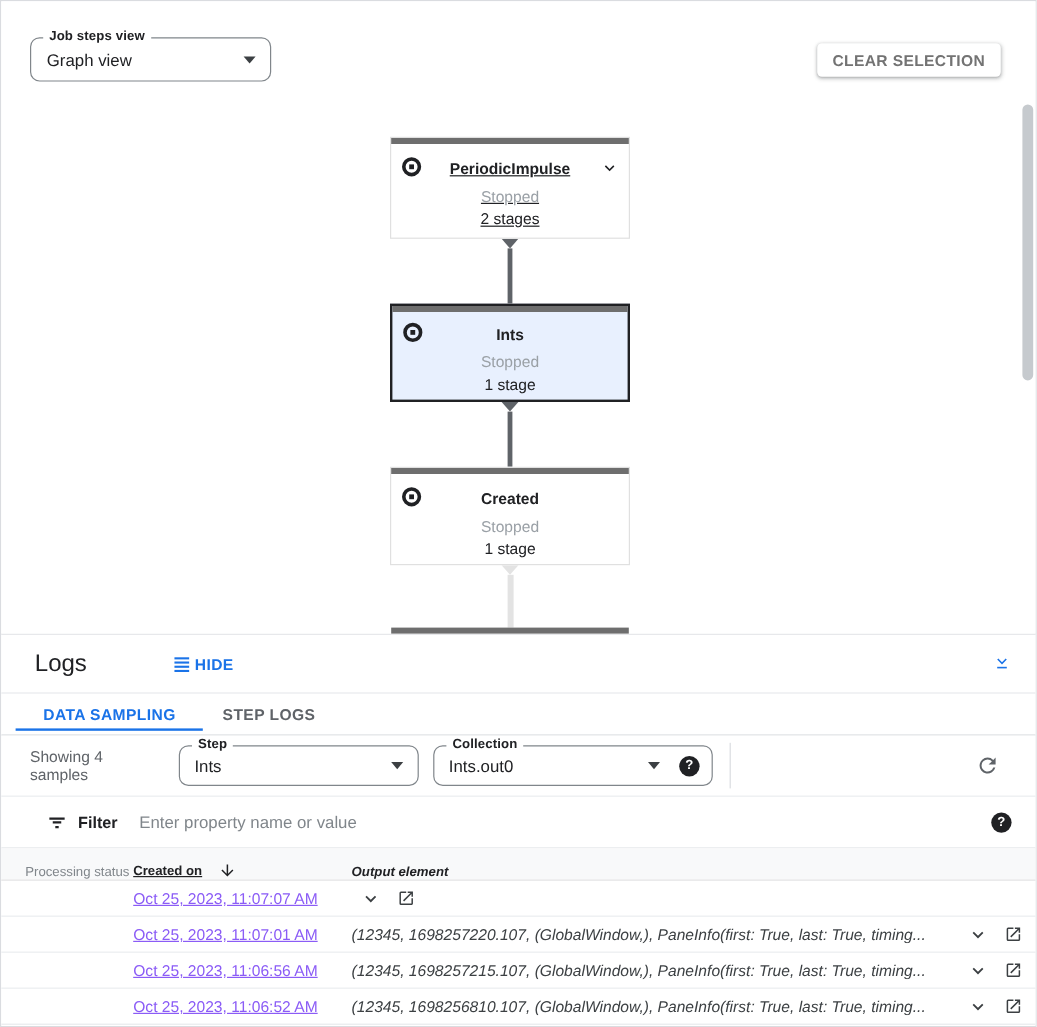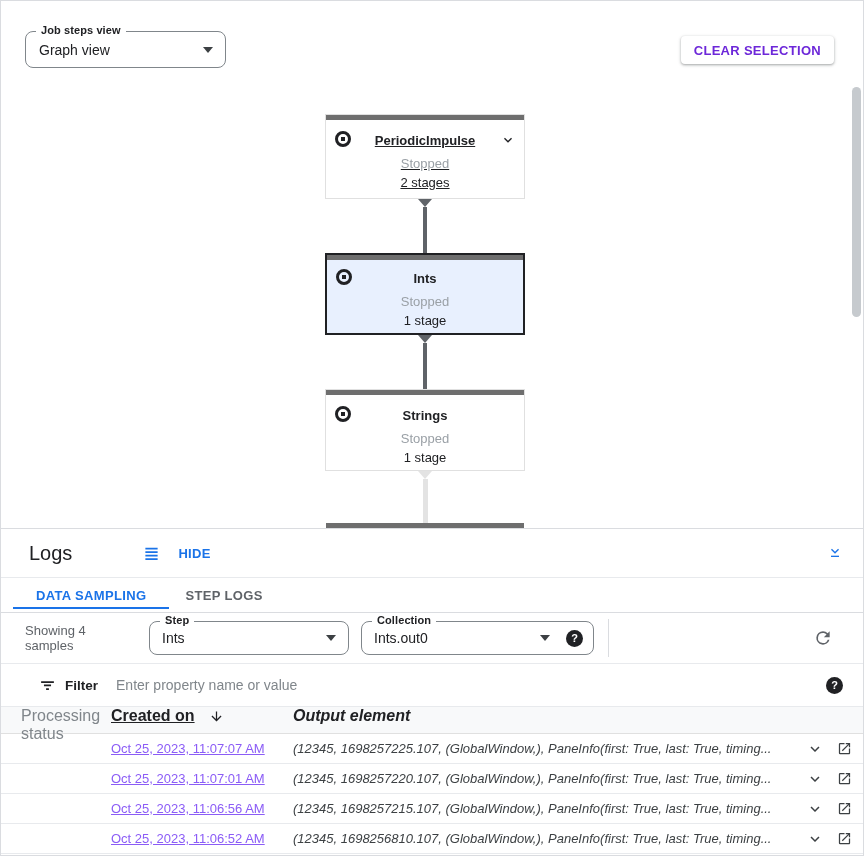--- a/index.html
+++ b/index.html
@@ -11,21 +11,21 @@
   .graph-section { position:relative; width:100%; height:527px; background:#fff; }
 
   .outlined-field { position:relative; border:1px solid #80868b; border-radius:8px; background:#fff; display:flex; align-items:center; cursor:pointer; }
   .outlined-field .field-label { position:absolute; top:-8px; left:10px; background:#fff; padding:0 5px; font-size:11px; font-weight:700; color:#202124; letter-spacing:.1px; white-space:nowrap; }
   .outlined-field .field-value { font-size:14px; color:#202124; }
   .caret { width:0; height:0; border-left:5px solid transparent; border-right:5px solid transparent; border-top:6px solid #3c4043; }
 
   .jobsteps { position:absolute; left:24px; top:30px; width:201px; height:37px; padding:0 12px 0 13px; }
   .jobsteps .field-value { flex:1; }
 
-  .clear-btn { position:absolute; right:29px; top:35px; height:28px; padding:0 13px; background:#fff; border:none; border-radius:4px; color:#6d28d9; font-family:inherit; font-size:13px; font-weight:700; letter-spacing:.3px; box-shadow:0 1px 2px rgba(60,64,67,.30), 0 1px 3px 1px rgba(60,64,67,.15); cursor:pointer; }
+  .clear-btn { position:absolute; right:29px; top:35px; height:28px; padding:0 13px; background:#fff; border:none; border-radius:4px; color:#737373; font-family:inherit; font-size:13px; font-weight:700; letter-spacing:.3px; box-shadow:0 1px 2px rgba(60,64,67,.30), 0 1px 3px 1px rgba(60,64,67,.15); cursor:pointer; }
 
   .graph-column { position:absolute; left:324px; top:113px; width:200px; display:flex; flex-direction:column; align-items:center; }
   .gnode { position:relative; width:200px; background:#fff; border:1px solid #e0e0e0; text-align:center; cursor:pointer; }
   .gnode .topbar { height:5px; background:#6e6e6e; width:100%; }
   .gnode.selected { background:#e8f0fe; border:2px solid #202124; }
   .node-title-row { position:relative; height:24px; margin-top:8px; display:flex; align-items:center; justify-content:center; }
   .stop-icon { position:absolute; left:9px; top:3px; width:16px; height:16px; border:3.5px solid #202124; border-radius:50%; display:flex; align-items:center; justify-content:center; }
   .stop-icon::after { content:""; width:4px; height:4px; background:#202124; }
   .node-title { font-size:13px; font-weight:700; color:#202124; }
   .node-chevron { position:absolute; right:8px; top:4px; fill:#202124; cursor:pointer; }
@@ -40,21 +40,21 @@
   .node4-bar { width:198px; height:5px; background:#6e6e6e; }
 
   .scroll-thumb { position:absolute; right:2px; top:86px; width:9px; height:230px; background:#c6cace; border-radius:5px; cursor:pointer; }
 
   
   .panel-divider { height:1px; background:#dadce0; }
   .drag-pill { position:absolute; left:375px; top:529px; width:65px; height:5px; border-radius:3px; background:#dfe1e5; cursor:row-resize; }
 
   .logs-header { position:relative; height:49px; display:flex; align-items:center; padding:0 20px 0 28px; background:#fff; border-bottom:1px solid #e8eaed; }
   .logs-title { font-size:20px; color:#202124; }
-  .hide-btn { display:flex; align-items:center; gap:19px; margin-left:72px; color:#1a73e8; font-size:13px; font-weight:700; letter-spacing:.3px; cursor:pointer; }
+  .hide-btn { display:flex; align-items:center; gap:3px; margin-left:72px; color:#1a73e8; font-size:13px; font-weight:700; letter-spacing:.3px; cursor:pointer; }
   .collapse-btn { margin-left:auto; cursor:pointer; display:flex; }
 
   .tabs { display:flex; align-items:stretch; height:35px; border-bottom:1px solid #dadce0; padding-left:12px; background:#fff; }
   .tab { position:relative; display:flex; align-items:center; padding:0 16px; font-size:13px; font-weight:700; letter-spacing:.35px; color:#5f6368; cursor:pointer; }
   .tab.active { color:#1a73e8; padding:0 23px; }
   .tab.active::after { content:""; position:absolute; left:0; right:0; bottom:3px; height:2px; background:#1a73e8; }
 
   .controls-row { display:flex; align-items:center; height:51px; padding:0 30px 0 24px; border-bottom:1px solid #e8eaed; background:#fff; }
   .showing-text { font-size:13px; color:#5f6368; width:112px; }
   .step-select { width:200px; height:34px; padding:0 12px; margin-left:12px; }
@@ -63,21 +63,21 @@
   .collection-select .field-value { flex:1; }
   .help-badge { width:17px; height:17px; border-radius:50%; background:#202124; color:#fff; font-size:11px; font-weight:700; display:flex; align-items:center; justify-content:center; margin-left:16px; flex:none; cursor:pointer; }
   .v-divider { width:1px; height:38px; background:#dadce0; margin-left:14px; }
   .refresh-btn { margin-left:auto; display:flex; cursor:pointer; }
 
   .filter-row { display:flex; align-items:center; height:43px; padding:0 20px 0 38px; border-bottom:1px solid #e8eaed; background:#fff; }
   .filter-label { font-size:13.5px; font-weight:700; color:#202124; margin-left:9px; }
   .filter-input { flex:1; border:none; outline:none; font-family:inherit; font-size:14px; color:#202124; margin-left:18px; background:transparent; }
   .filter-input::placeholder { color:#80868b; }
 
-  .thead { display:flex; align-items:flex-start; height:27px; background:#f8f9fa; border-bottom:1px solid #e0e0e0; font-size:16px; }
+  .thead { display:flex; align-items:flex-end; height:27px; background:#f8f9fa; border-bottom:1px solid #e0e0e0; font-size:11px; }
   .col-status { width:110px; padding-left:20px; flex:none; }
   .col-created { width:182px; flex:none; display:flex; align-items:center;text-decoration:underline; }
   .col-output { flex:1; min-width:0;font-style:italic; }
   .th-status { color:#80868b; }
   .th-created, .th-output { color:#202124; font-weight:700; }
   .sort-icon { margin-left:14px; display:flex; cursor:pointer; }
   .th-icons-spacer { width:64px; flex:none; }
 
   .trow { display:flex; align-items:center; height:30px; border-bottom:1px solid #e8eaed; font-size:13px; background:#fff; }
   .status-dot { width:9px; height:9px; border-radius:50%; background:#5f6368; margin-left:2px; }
@@ -133,21 +133,21 @@
 
       <div class="edge" style="height:54px;">
         <div class="arrow"></div>
         <div class="stem"></div>
       </div>
 
       <div class="gnode" style="height:82px;">
         <div class="topbar"></div>
         <div class="node-title-row">
           <span class="stop-icon"></span>
-          <span class="node-title">Strings</span>
+          <span class="node-title">Created</span>
         </div>
         <div class="node-status">Stopped</div>
         <div class="node-stages">1 stage</div>
       </div>
 
       <div class="edge light" style="height:52px;">
         <div class="arrow"></div>
         <div class="stem"></div>
       </div>
 
@@ -230,23 +230,20 @@
           </svg>
       </span>
     </div>
     <div class="col-output th-output">Output element</div>
     <div class="th-icons-spacer"></div>
   </div>
 
   <div class="trow">
     <div class="col-status"><span class="status-dot"></span></div>
     <div class="col-created cell-created">Oct 25, 2023, 11:07:07 AM</div>
-    <div class="col-output">
-        <span class="cell-output">(12345, 1698257225.107, (GlobalWindow,), PaneInfo(first: True, last: True, timing...</span>
-      </div>
     <div class="row-icons">
       <svg width="18" height="18" viewBox="0 0 24 24" fill="#3c4043">
           <path d="M16.59 8.59L12 13.17 7.41 8.59 6 10l6 6 6-6z"></path>
         </svg>
       <svg width="15" height="15" viewBox="0 0 24 24" fill="#3c4043">
           <path d="M19 19H5V5h7V3H5a2 2 0 0 0-2 2v14a2 2 0 0 0 2 2h14c1.1 0 2-.9 2-2v-7h-2v7zM14 3v2h3.59l-9.83 9.83 1.41 1.41L19 6.41V10h2V3h-7z"></path>
         </svg>
     </div>
   </div>
 

